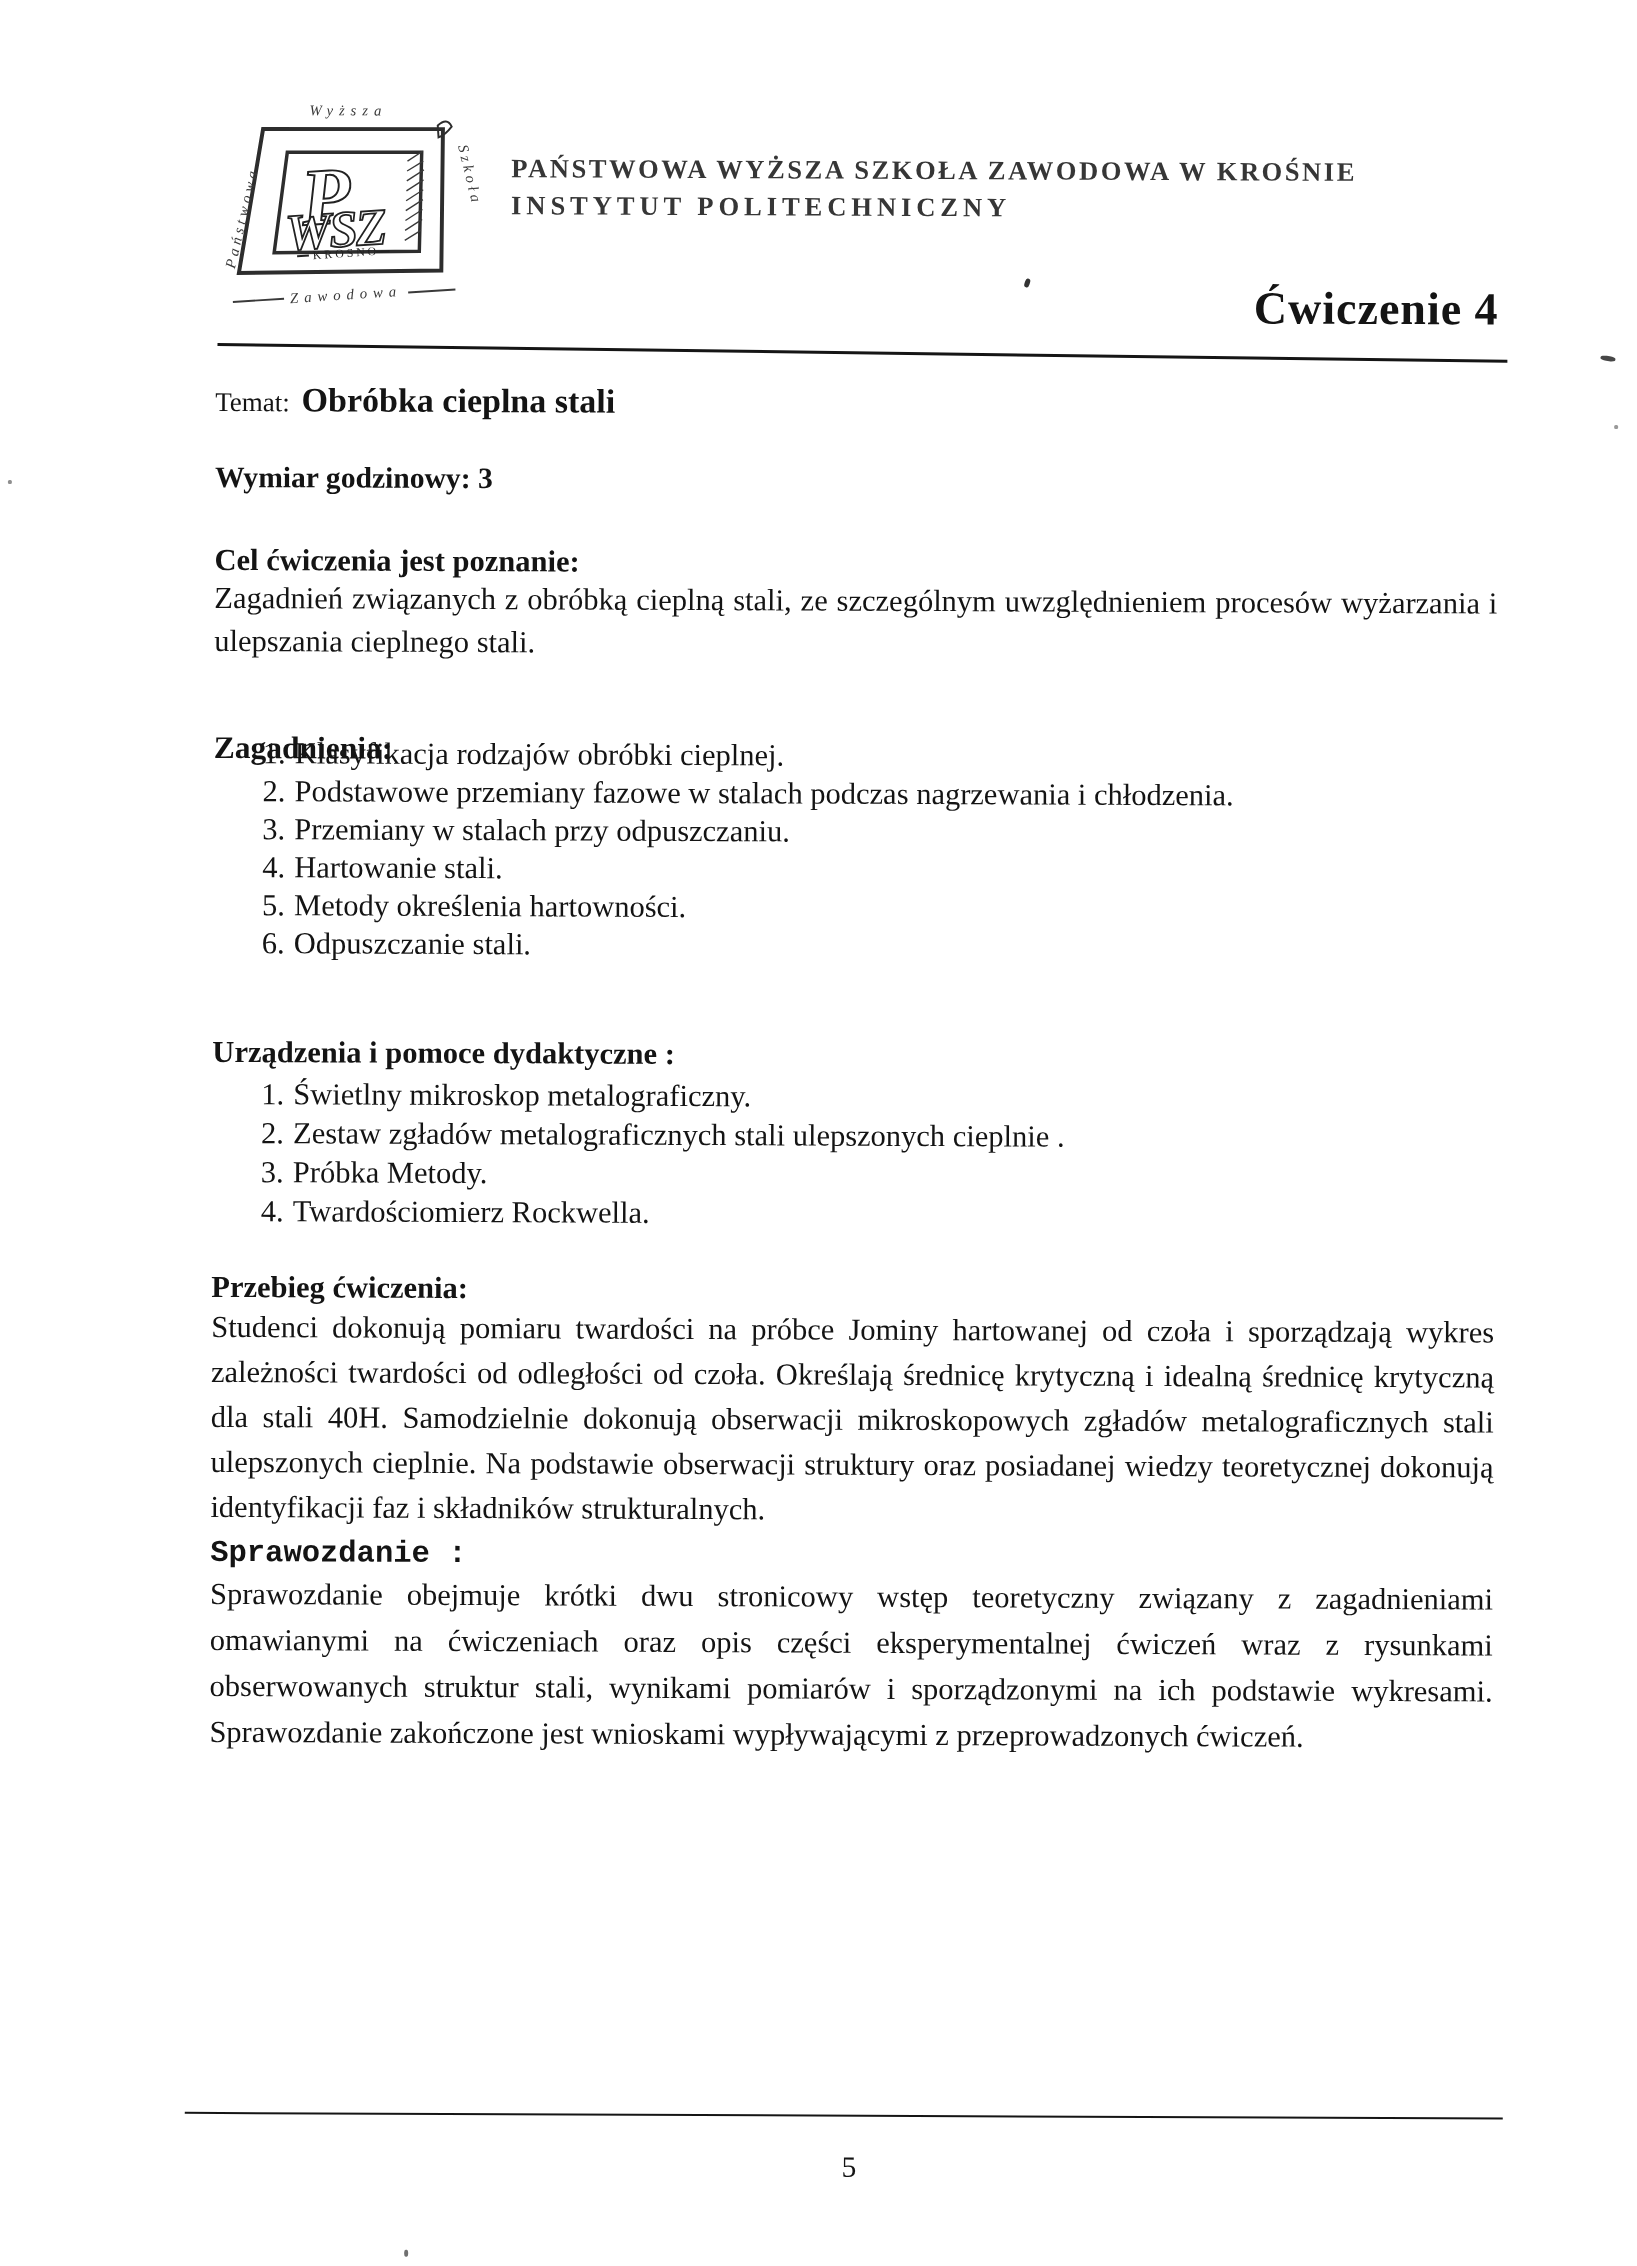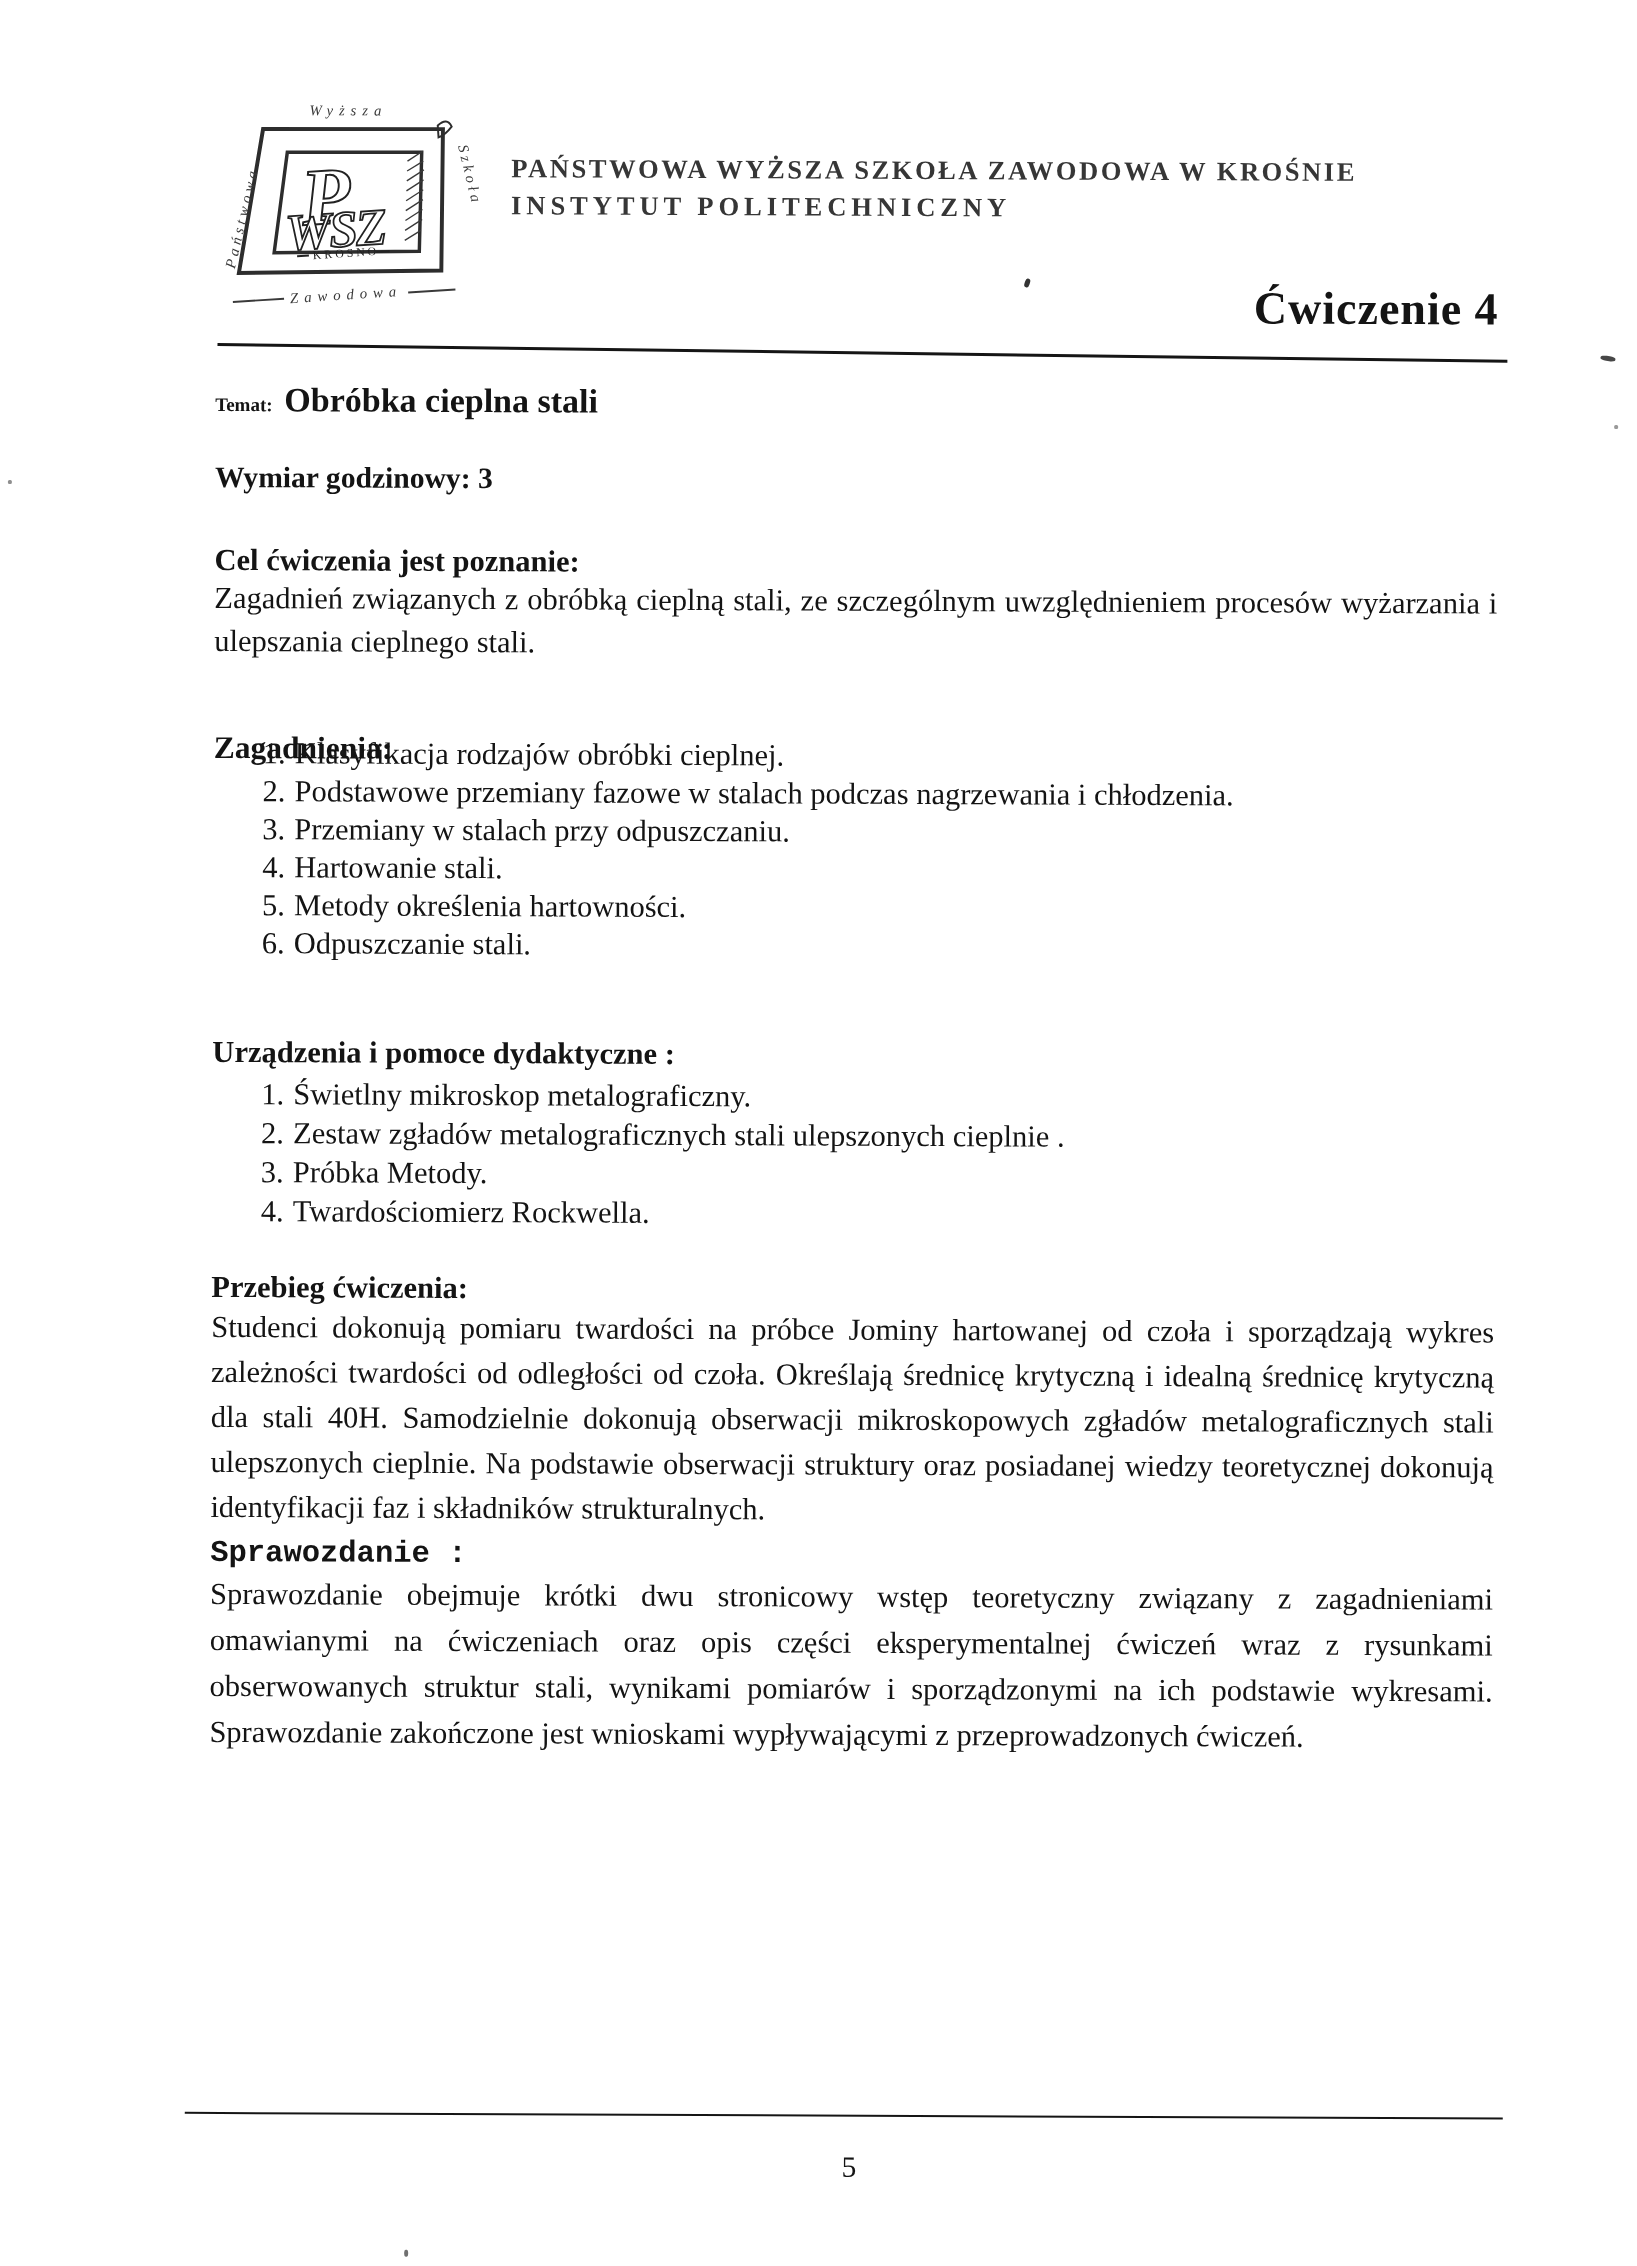--- a/index.html
+++ b/index.html
@@ -20,21 +20,21 @@
   .institution .l1{letter-spacing:2.5px;display:block;}
   .institution .l2{letter-spacing:4.9px;display:block;}
   .exercise{left:217px;top:276px;width:1283px;text-align:right;
             font-size:46px;font-weight:bold;letter-spacing:1px;}
   .rule{position:absolute;background:#151515;}
   .rule1{left:219px;top:342px;width:1290px;height:3px;transform:rotate(.5deg);transform-origin:0 0;}
   .rule2{left:194px;top:2111px;width:1318px;height:2px;}
 
   
   .topic{left:217px;top:380px;}
-  .topic .lab{font-size:19px;font-weight:bold;}
+  .topic .lab{font-size:27px;font-weight:normal;}
   .topic .val{font-size:34px;font-weight:bold;margin-left:11.8px;}
   .hours{left:217px;top:460px;font-size:29.6px;font-weight:bold;}
   .h{font-size:30.5px;font-weight:bold;white-space:nowrap;}
   .p{width:1283px;font-size:30.5px;text-align:justify;}
   .goal-h{left:217px;top:542px;}
   .goal-p{left:217px;top:576px;line-height:43px;}
   .topics-h{left:217px;top:694px;font-size:31.5px;margin-top:35px;}
   .topics-l{left:217px;top:733px;}
   .equip-h{left:217px;top:1034px;}
   .equip-l{left:217px;top:1074px;}

